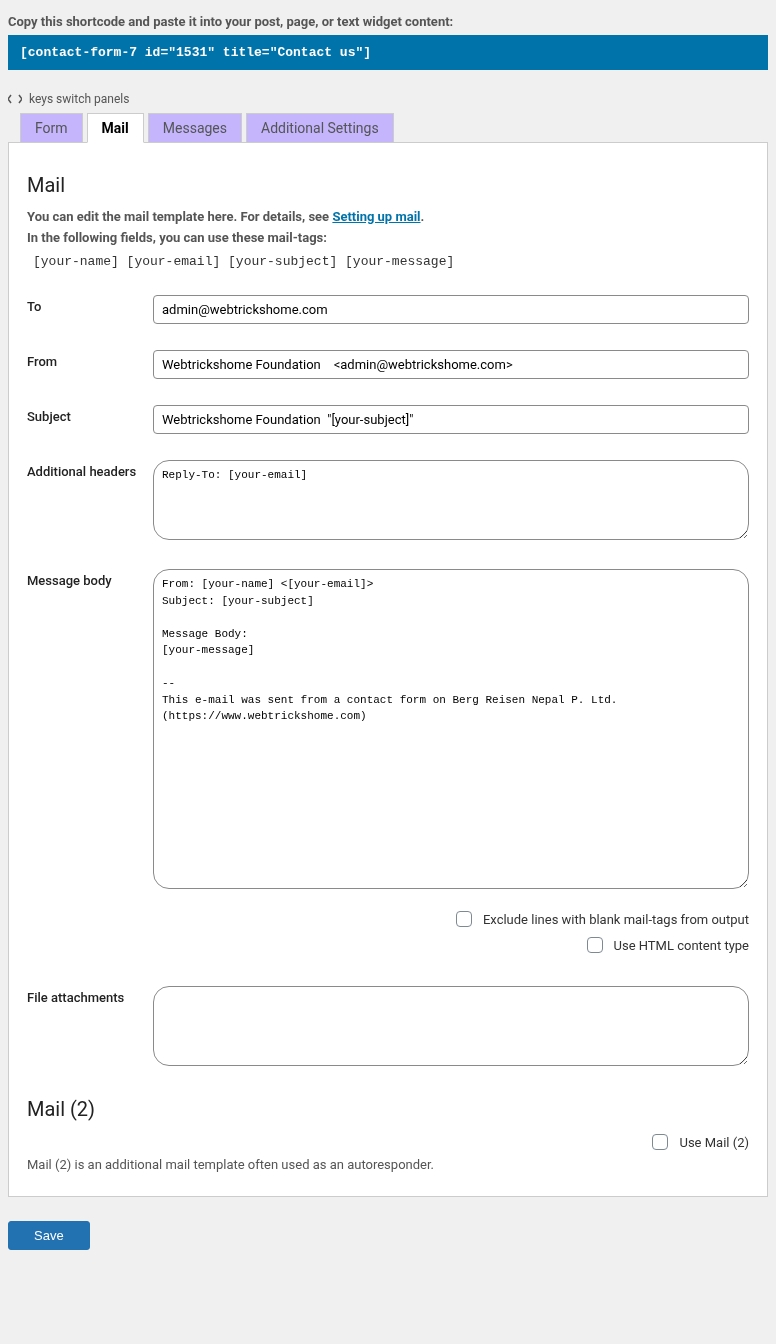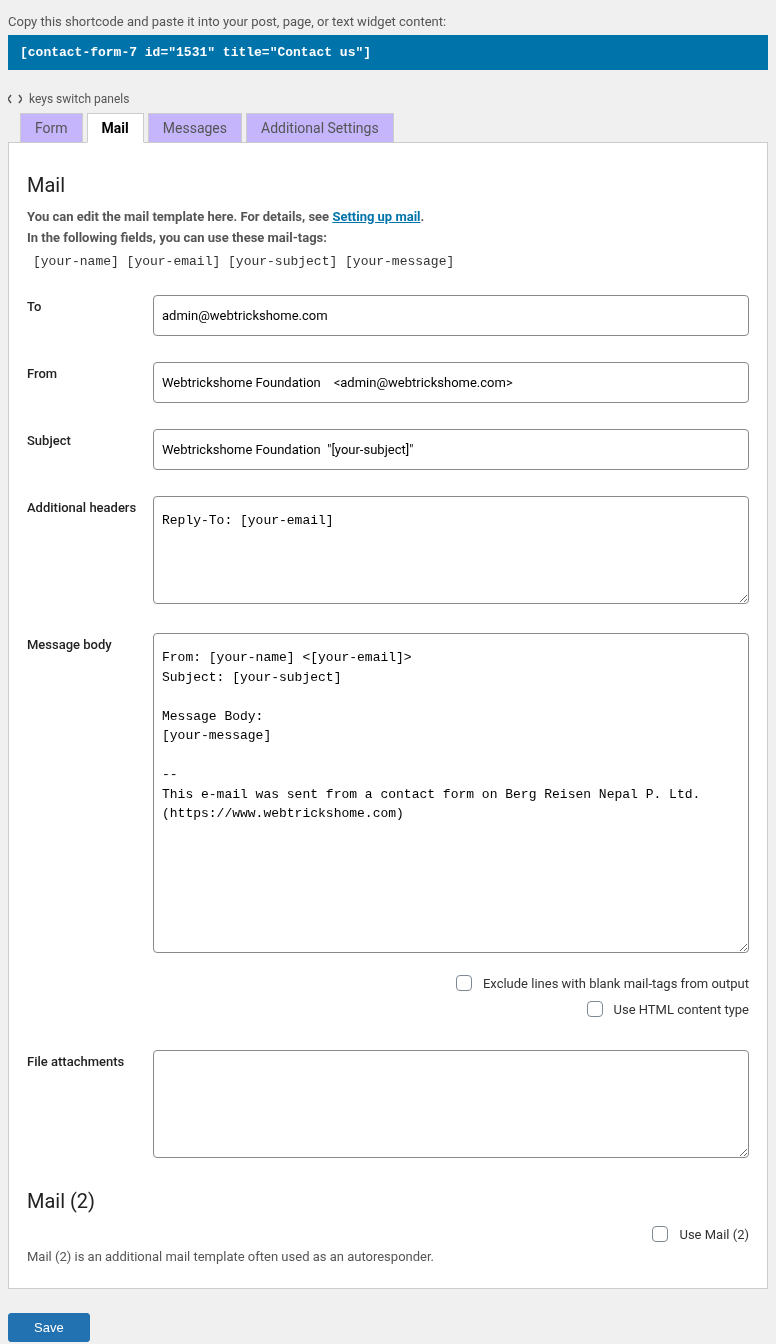--- a/index.html
+++ b/index.html
@@ -8,20 +8,21 @@
     padding: 8px;
     font-family: -apple-system, BlinkMacSystemFont, "Segoe UI", Roboto, Helvetica, Arial, sans-serif;
     font-size: 13px;
     color: #333;
     background: #f0f0f1;
   }
   .shortcode-label {
     color: #555;
     margin: 6px 0 6px 0;
     font-size: 13px;
+    font-weight: bold;
   }
   .shortcode-box {
     background: #0073aa;
     color: #fff;
     padding: 10px 12px;
     font-family: Consolas, Monaco, "Courier New", monospace;
     font-size: 13px;
     font-weight: bold;
     margin-bottom: 22px;
   }
@@ -88,30 +89,30 @@
     padding-top: 4px;
     font-size: 13px;
     color: #222;
     font-weight: 500;
   }
   .field-control { flex-grow: 1; }
   input[type=text] {
     width: 100%;
     border: 1px solid #8a8a8a;
     border-radius: 4px;
-    padding: 12px 8px;
+    padding: 6px 8px;
     font-size: 13px;
     font-family: inherit;
   }
   textarea {
     width: 100%;
     border: 1px solid #8a8a8a;
-    border-radius: 4px;
-    padding: 14px 8px;
-    font-size: 13px;
+    border-radius: 16px;
+    padding: 6px 8px;
+    font-size: 11px;
     font-family: Consolas, Monaco, "Courier New", monospace;
     line-height: 1.5;
     resize: both;
   }
   .checkbox-row {
     display: flex;
     align-items: center;
     margin: 4px 0;
     gap: 8px;
     justify-content: flex-end;

